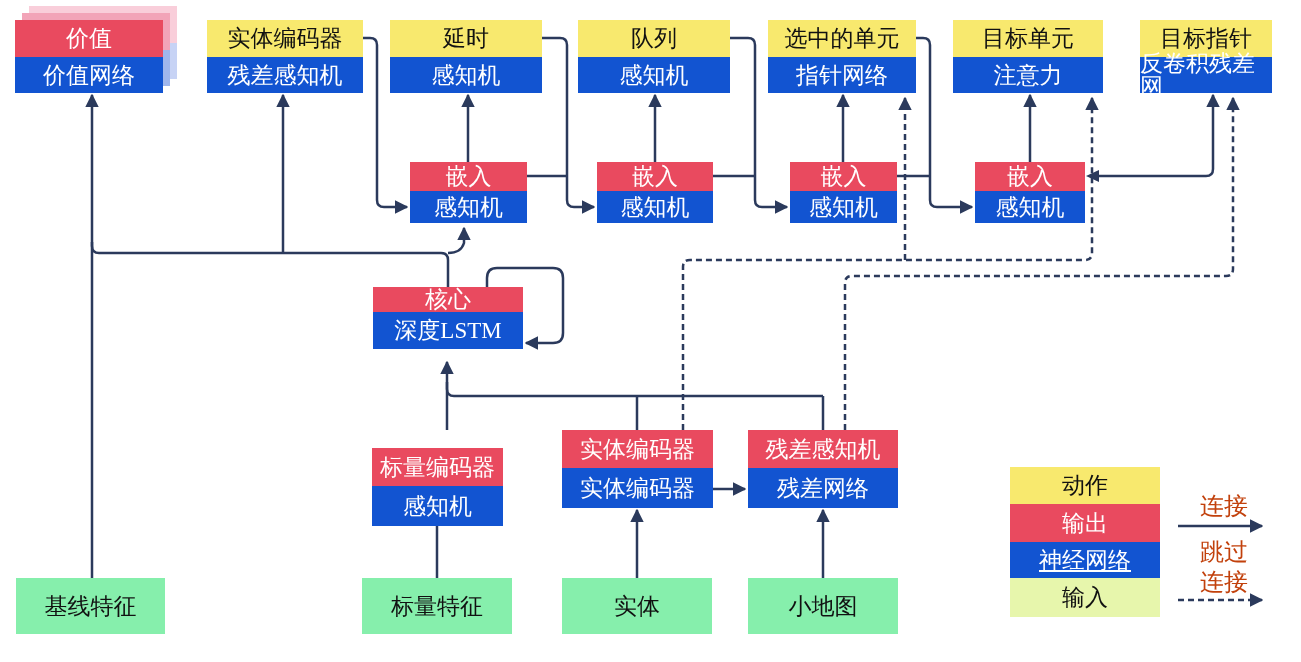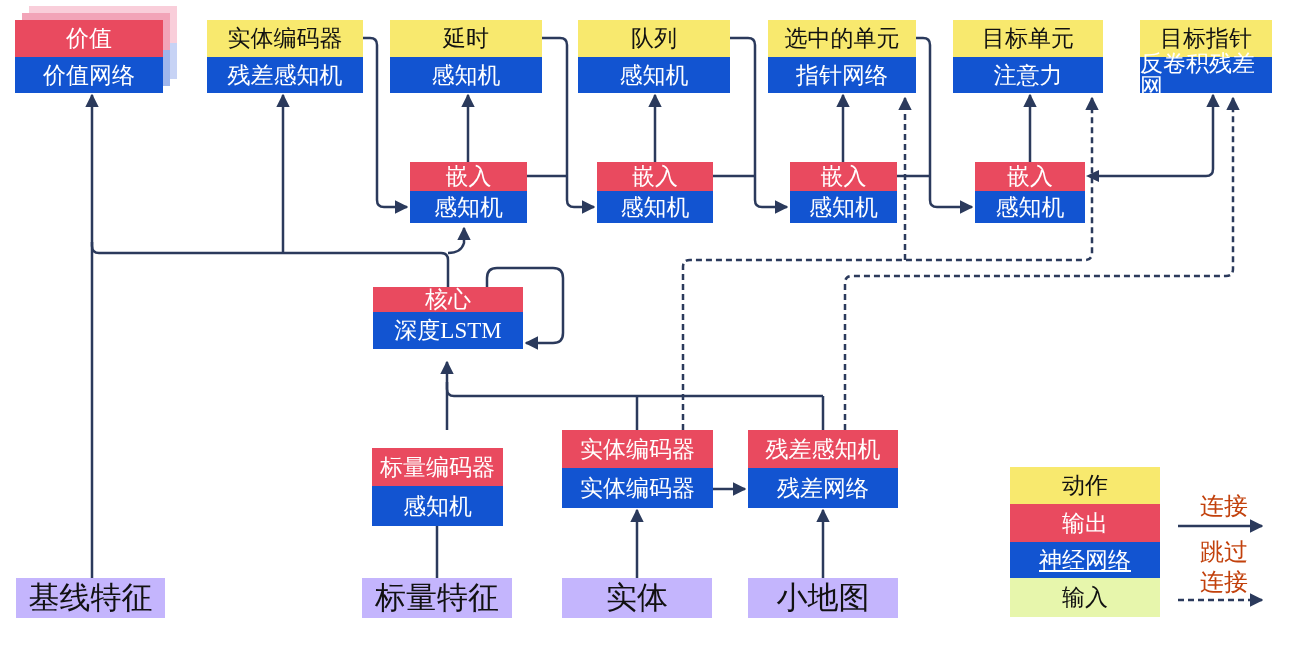--- a/index.html
+++ b/index.html
@@ -15,22 +15,22 @@
   .t-network{background:#1254D1;color:#ffffff;font-size:23px;}
   .t-input{background:#E7F6AC;color:#111111;font-size:23px;}
   .head .half{height:37px;}
   .head .half.bot{height:36px;}
   .embed .half{height:29px;}
   .embed .half.bot{height:32px;}
   .core .half{height:25px;}
   .core .half.bot{height:37px;}
   .enc .half{height:38px;}
   .enc .half.bot{height:40px;}
-  .input-box{position:absolute;z-index:3;height:40px;display:flex;align-items:center;justify-content:center;
-    background:#c4b5fd;color:#111111;font-size:31px;}
+  .input-box{position:absolute;z-index:3;height:56px;display:flex;align-items:center;justify-content:center;
+    background:#86efac;color:#111111;font-size:23px;}
   .stack{position:absolute;z-index:2;}
   .stack .half{height:37px;}
   .stack .half.bot{height:36px;}
   .legend-label{position:absolute;z-index:3;color:#c2410c;font-size:24px;display:flex;align-items:center;justify-content:center;}
 </style>
 </head>
 <body>
 
 <div class="canvas">
 

